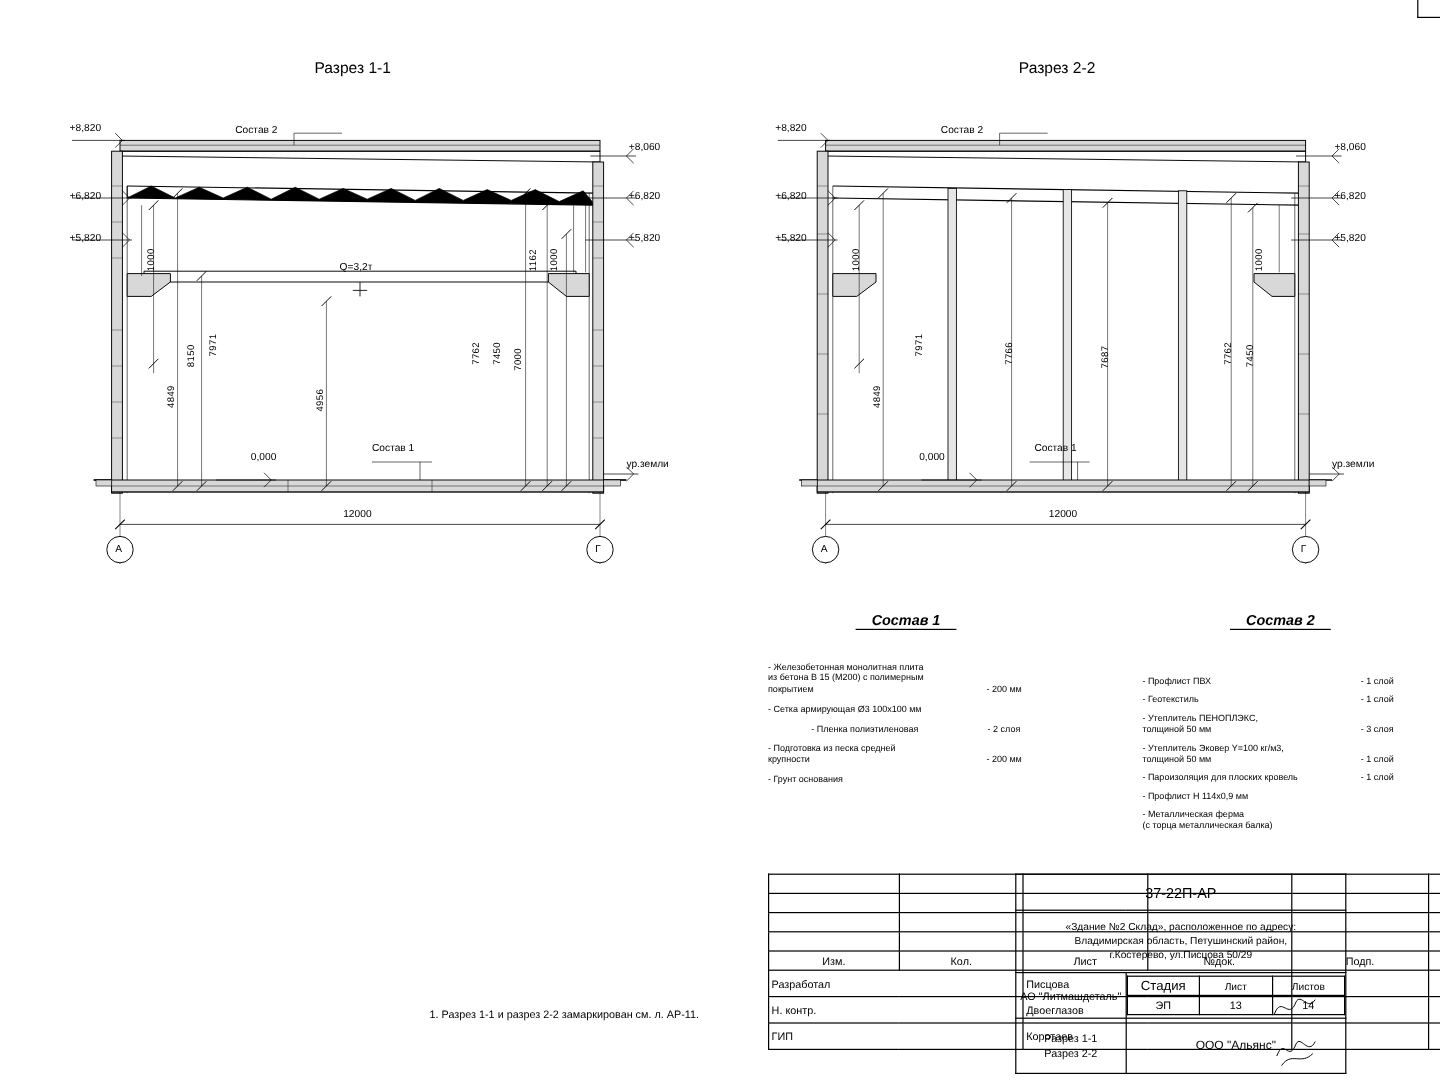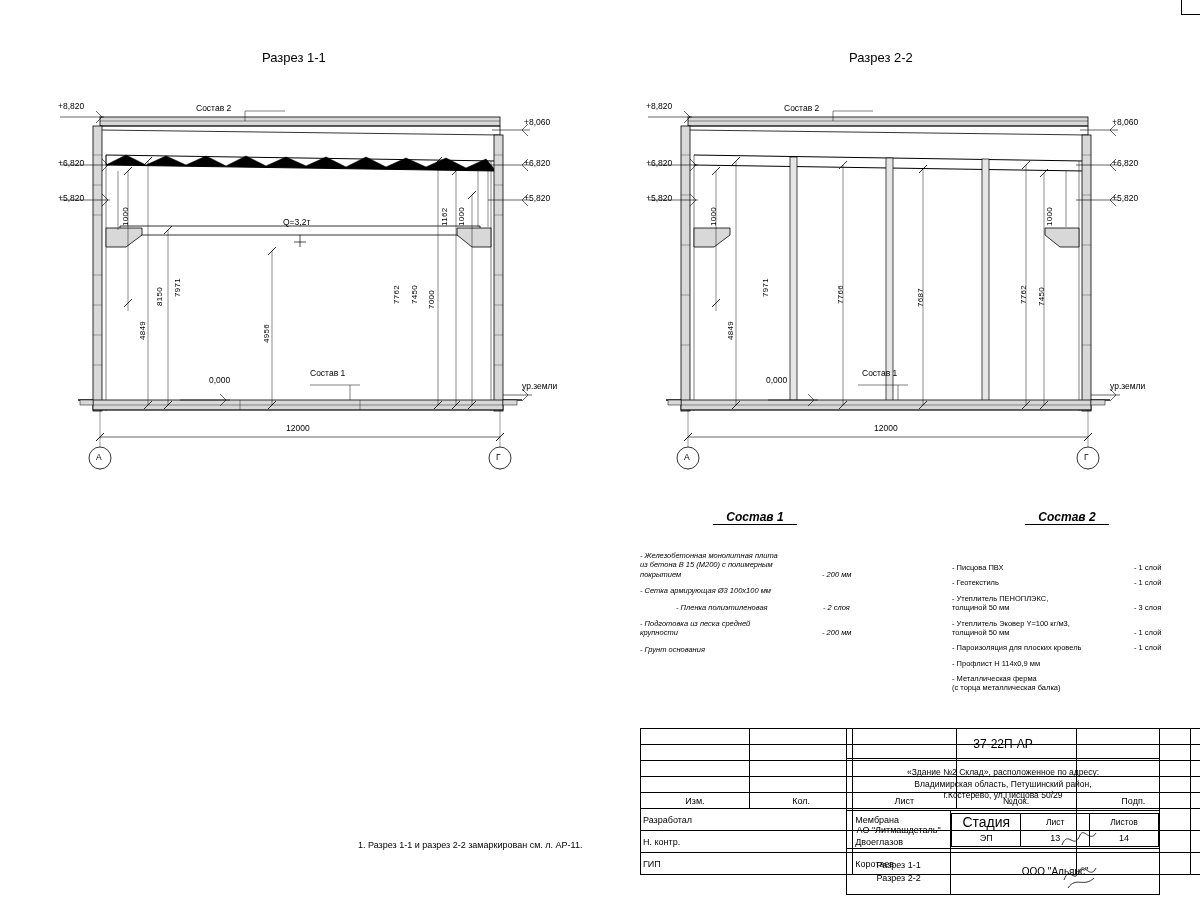--- a/index.html
+++ b/index.html
@@ -299,21 +299,21 @@
   <div class="abs vert" style="left:916px;top:267px;height:40px;">7687</div>
   <div class="abs vert" style="left:1019px;top:264px;height:40px;">7762</div>
   <div class="abs vert" style="left:1037px;top:266px;height:40px;">7450</div>
   <div class="abs lbl" style="left:874px;top:423px;">12000</div>
   <div class="abs lbl" style="left:684px;top:452px;">А</div>
   <div class="abs lbl" style="left:1084px;top:452px;">Г</div>
 
   <div class="abs" style="left:640px;top:510px;width:230px;">
     <div class="c compose-title">Состав 1</div>
     <div style="border-bottom:1px solid #000;width:84px;margin:0 auto;"></div>
-    <div style="margin-top:26px;font-style:italic;">
+    <div style="margin-top:26px;">
       <div class="compose-row" style="margin-bottom:7px;">
         <div class="t" style="white-space:pre-line;">- Железобетонная  монолитная плита
   из бетона В 15 (М200) с полимерным
   покрытием</div>
         <div class="v" style="align-self:flex-end;">- 200 мм</div>
       </div>
       <div class="compose-row" style="margin-bottom:7px;">
         <div class="t" style="white-space:pre-line;">- Сетка армирующая Ø3 100х100 мм</div>
         <div class="v"></div>
       </div>
@@ -331,21 +331,21 @@
         <div class="v"></div>
       </div>
     </div>
   </div>
 
   <div class="abs" style="left:952px;top:510px;width:230px;">
     <div class="c compose-title">Состав 2</div>
     <div style="border-bottom:1px solid #000;width:84px;margin:0 auto;"></div>
     <div style="margin-top:38px;">
       <div class="compose-row" style="margin-bottom:6px;">
-        <div class="t" style="white-space:pre-line;">- Писцова ПВХ</div>
+        <div class="t" style="white-space:pre-line;">- Профлист ПВХ</div>
         <div class="v">- 1 слой</div>
       </div>
       <div class="compose-row" style="margin-bottom:6px;">
         <div class="t" style="white-space:pre-line;">- Геотекстиль</div>
         <div class="v">- 1 слой</div>
       </div>
       <div class="compose-row" style="margin-bottom:6px;">
         <div class="t" style="white-space:pre-line;">- Утеплитель ПЕНОПЛЭКС,
   толщиной 50 мм</div>
         <div class="v" style="align-self:flex-end;">- 3 слоя</div>
@@ -415,21 +415,21 @@
             <tr>
               <td class="c">Изм.</td>
               <td class="c">Кол.</td>
               <td class="c">Лист</td>
               <td class="c">№док.</td>
               <td class="c">Подп.</td>
               <td class="c">Дата</td>
             </tr>
             <tr style="height:22px;margin-left:20px;">
               <td colspan="2">Разработал</td>
-              <td colspan="2">Мембрана</td>
+              <td colspan="2">Писцова</td>
               <td></td>
               <td class="c">09.22</td>
             </tr>
             <tr style="height:22px;">
               <td colspan="2">Н. контр.</td>
               <td colspan="2">Двоеглазов</td>
               <td></td>
               <td class="c">09.22</td>
             </tr>
             <tr style="height:22px;">
@@ -440,37 +440,37 @@
             </tr>
           </tbody>
               </table>
         </td>
       </tr>
     </tbody>
       </table>
   </div>
 
   <div class="abs" style="left:846px;top:728px;">
-    <table class="tb" style="width:314px;table-layout:fixed;">
+    <table class="tb" style="width:276px;table-layout:fixed;">
       <tbody>
           <tr style="height:30px;">
         <td colspan="3" class="c" style="font-size:12px;">37-22П-АР</td>
       </tr>
       <tr style="height:52px;">
         <td colspan="3" class="c" style="font-size:8.5px;white-space:pre-line;line-height:1.35;">«Здание №2 Склад», расположенное по адресу:
 Владимирская область, Петушинский район,
 г.Костерево, ул.Писцова 50/29</td>
       </tr>
       <tr style="height:38px;">
         <td style="width:210px;" class="c">АО "Литмашдеталь"</td>
         <td colspan="2" style="padding:0;">
           <table class="tb" style="width:100%;table-layout:fixed;">
             <tbody>
                   <tr>
-                    <td class="c" style="font-size:14px;margin-top:42px;">Стадия</td>
+                    <td class="c" style="font-size:11px;margin-top:42px;">Стадия</td>
                 <td class="c" style="font-size:8.5px;">Лист</td>
                 <td class="c" style="font-size:8.5px;text-align:center;">Листов</td>
                   </tr>
             <tr>
                     <td class="c">ЭП</td>
                 <td class="c">13</td>
                 <td class="c">14</td>
                   </tr>
           </tbody>
               </table>

